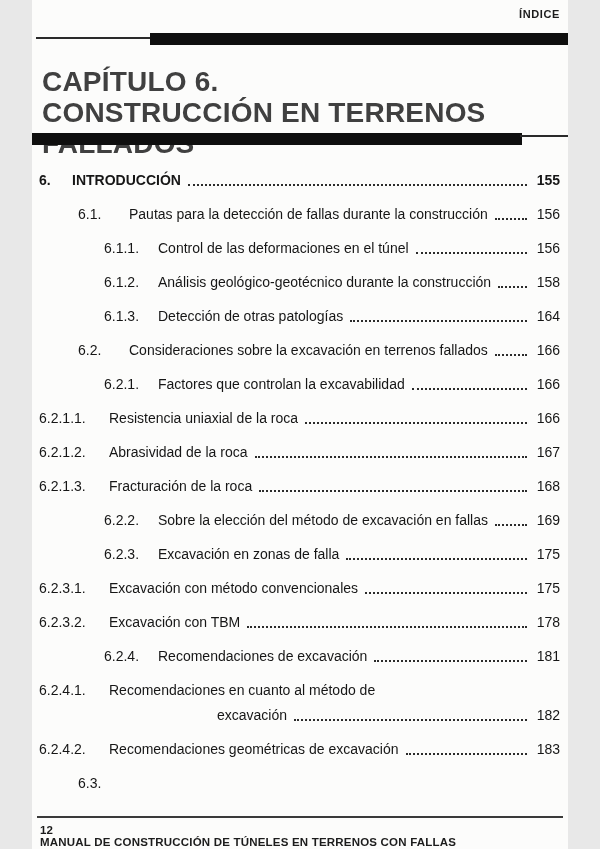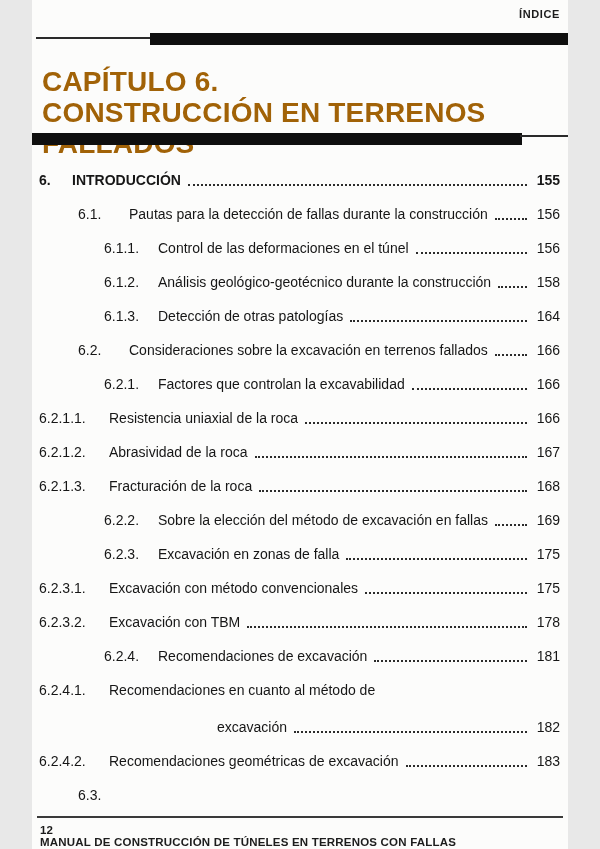--- a/index.html
+++ b/index.html
@@ -22,36 +22,36 @@
 
   
   .rule-top { position:absolute; top:33px; left:0; width:600px; height:13px; }
   .rule-top .thin  { position:absolute; top:4px; left:4px;  width:116px; height:2px; background:#2a2a2a; }
   .rule-top .thick { position:absolute; top:0;   left:118px; right:0;    height:12px; background:#0f0f0f; }
 
   
   .chapter-title {
     position:absolute; top:66px; left:10px; right:8px;
     font-size:28px; line-height:31px; font-weight:bold;
-    letter-spacing:0.2px; color:#a16207;
+    letter-spacing:0.2px; color:#404040;
   }
 
   
   .rule-under { position:absolute; top:133px; left:0; width:600px; height:14px; }
   .rule-under .thick { position:absolute; top:0;   left:0;     width:490px; height:12px; background:#0f0f0f; }
   .rule-under .thin  { position:absolute; top:2px; left:488px; right:4px;   height:2px;  background:#2a2a2a; }
 
   
   .toc {
     position:absolute; top:172px; left:7px; right:8px;
     font-size:14px; line-height:17px;
   }
   .entry { margin-bottom:17px; }
   .row   { display:flex; align-items:flex-end; }
-  .row.cont { margin-top:20px;justify-content:space-between; }
+  .row.cont { margin-top:8px;justify-content:space-between; }
   .num  { flex:none; }
   .txt  { flex:none; white-space:nowrap;padding-left:8px; }
   .leader {
     flex:1 1 auto; min-width:12px;
     border-bottom:2.5px dotted #2b2b2b;
     margin:0 5px 3px 7px;
   }
   .pg { flex:none; width:28px; text-align:right; }
 
   .lvl1 { font-weight:bold; }

